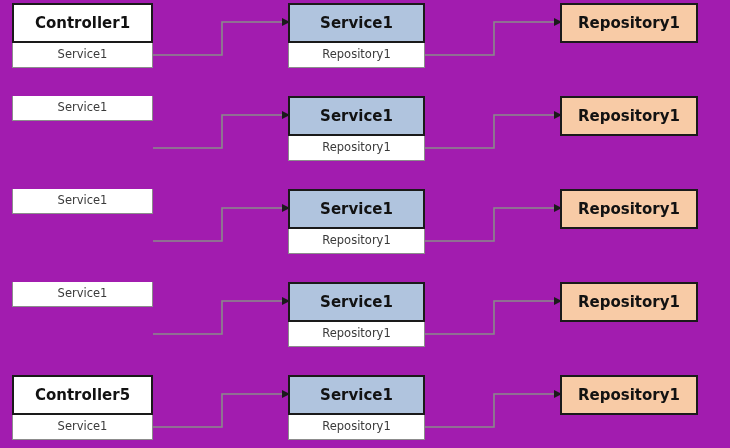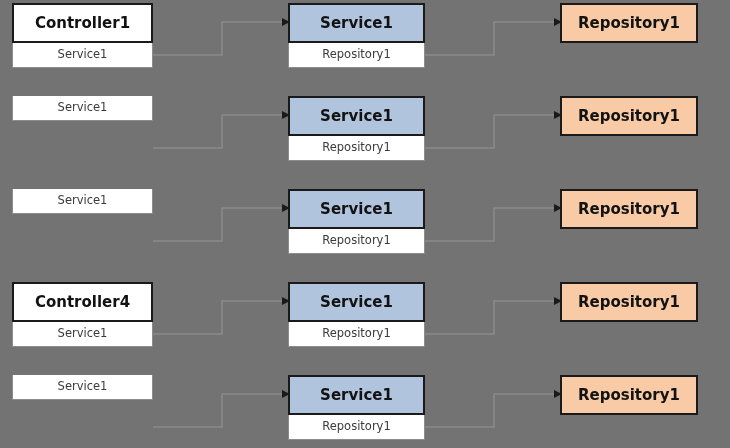--- a/index.html
+++ b/index.html
@@ -13,21 +13,21 @@
     height: 448px;
     overflow: hidden;
     font-family: "DejaVu Sans", "Liberation Sans", sans-serif;
     -webkit-font-smoothing: antialiased;
   }
 
   #diagram {
     position: relative;
     width: 730px;
     height: 448px;
-    background: #737373;
+    background: #a21caf;
   }
 
   .row {
     position: absolute;
     left: 0;
     width: 730px;
     height: 96px;
   }
 
   
@@ -177,40 +177,40 @@
   </div>
 
   <div class="row" style="top:279px">
     <svg class="connector" viewBox="0 0 730 96">
       <path d="M 153 55 L 222 55 L 222 22 L 282 22"></path>
       <polygon points="282,18 290,22 282,26"></polygon>
       <path d="M 425 55 L 494 55 L 494 22 L 554 22"></path>
       <polygon points="554,18 562,22 554,26"></polygon>
     </svg>
     <div class="node node-controller">
-      <div class="title">Controller4</div>
       <div class="compartment">Service1</div>
     </div>
     <div class="node node-service">
       <div class="title">Service1</div>
       <div class="compartment">Repository1</div>
     </div>
     <div class="node node-repository">
       <div class="title">Repository1</div>
     </div>
   </div>
 
   <div class="row" style="top:372px">
     <svg class="connector" viewBox="0 0 730 96">
       <path d="M 153 55 L 222 55 L 222 22 L 282 22"></path>
       <polygon points="282,18 290,22 282,26"></polygon>
       <path d="M 425 55 L 494 55 L 494 22 L 554 22"></path>
       <polygon points="554,18 562,22 554,26"></polygon>
     </svg>
     <div class="node node-controller">
+      <div class="title">Controller5</div>
       <div class="compartment">Service1</div>
     </div>
     <div class="node node-service">
       <div class="title">Service1</div>
       <div class="compartment">Repository1</div>
     </div>
     <div class="node node-repository">
       <div class="title">Repository1</div>
     </div>
   </div>

